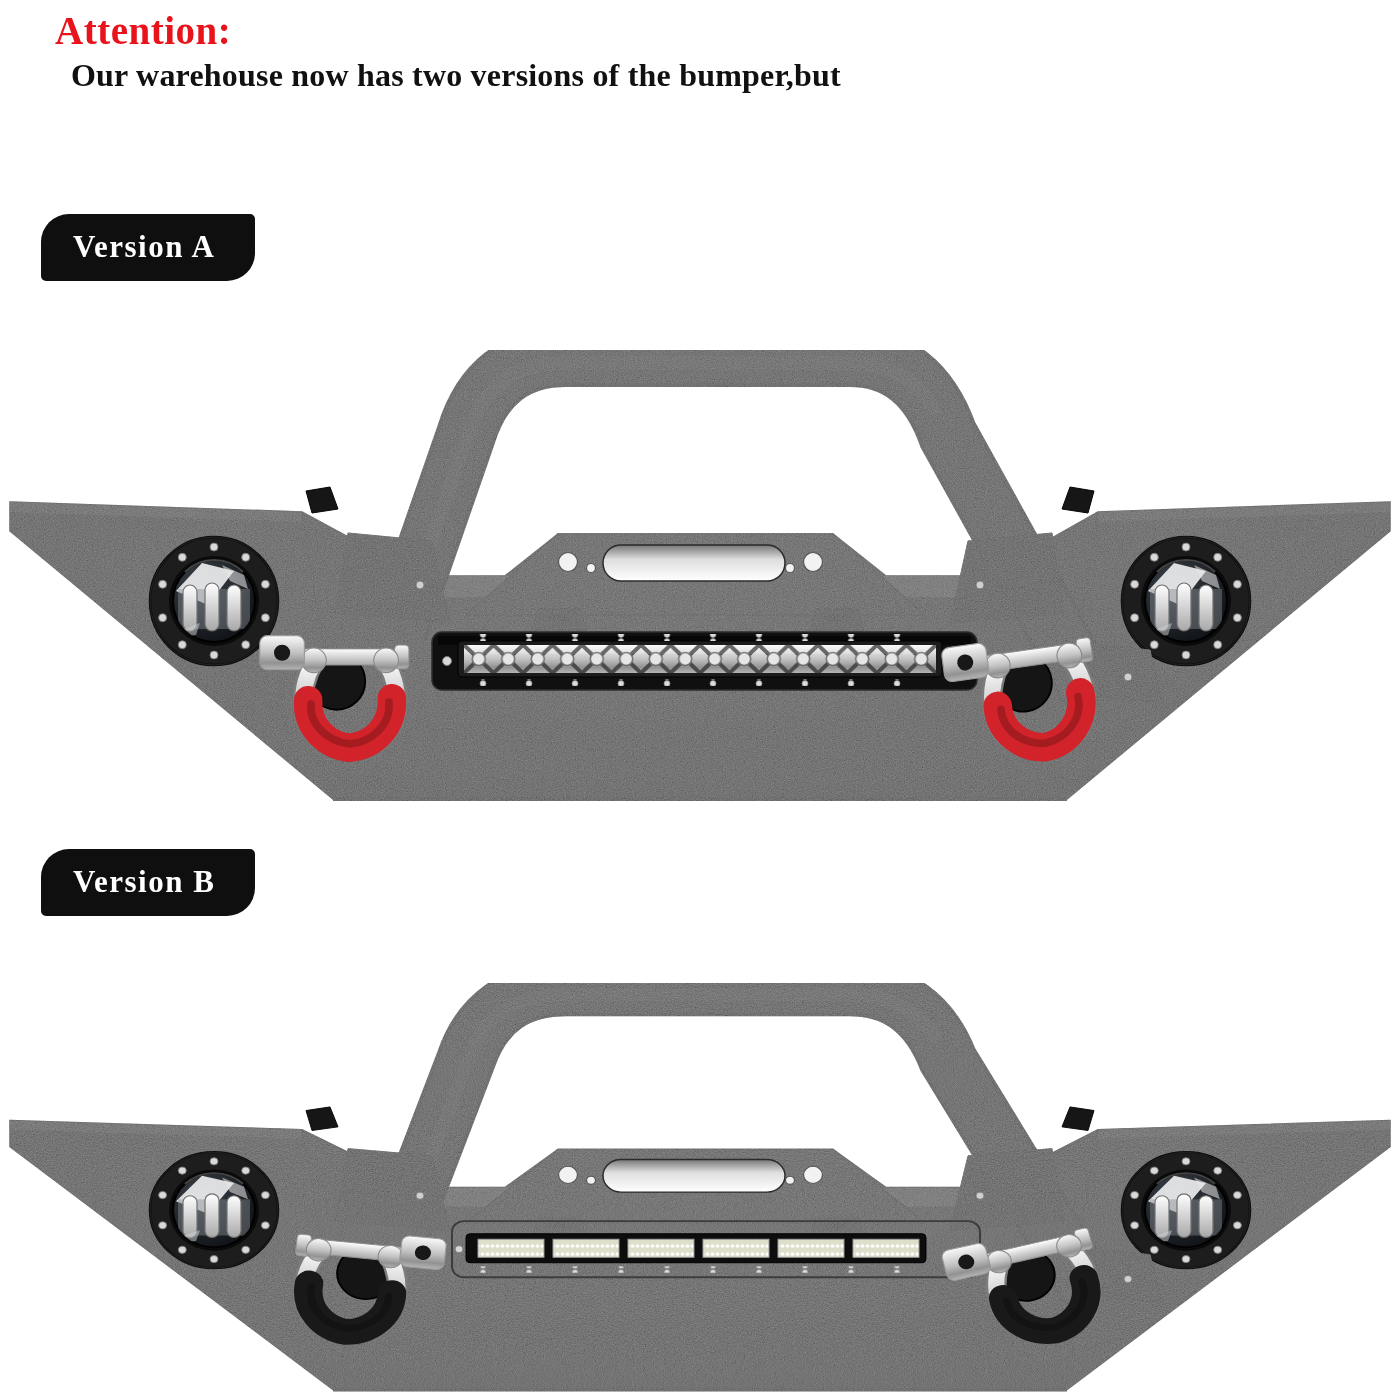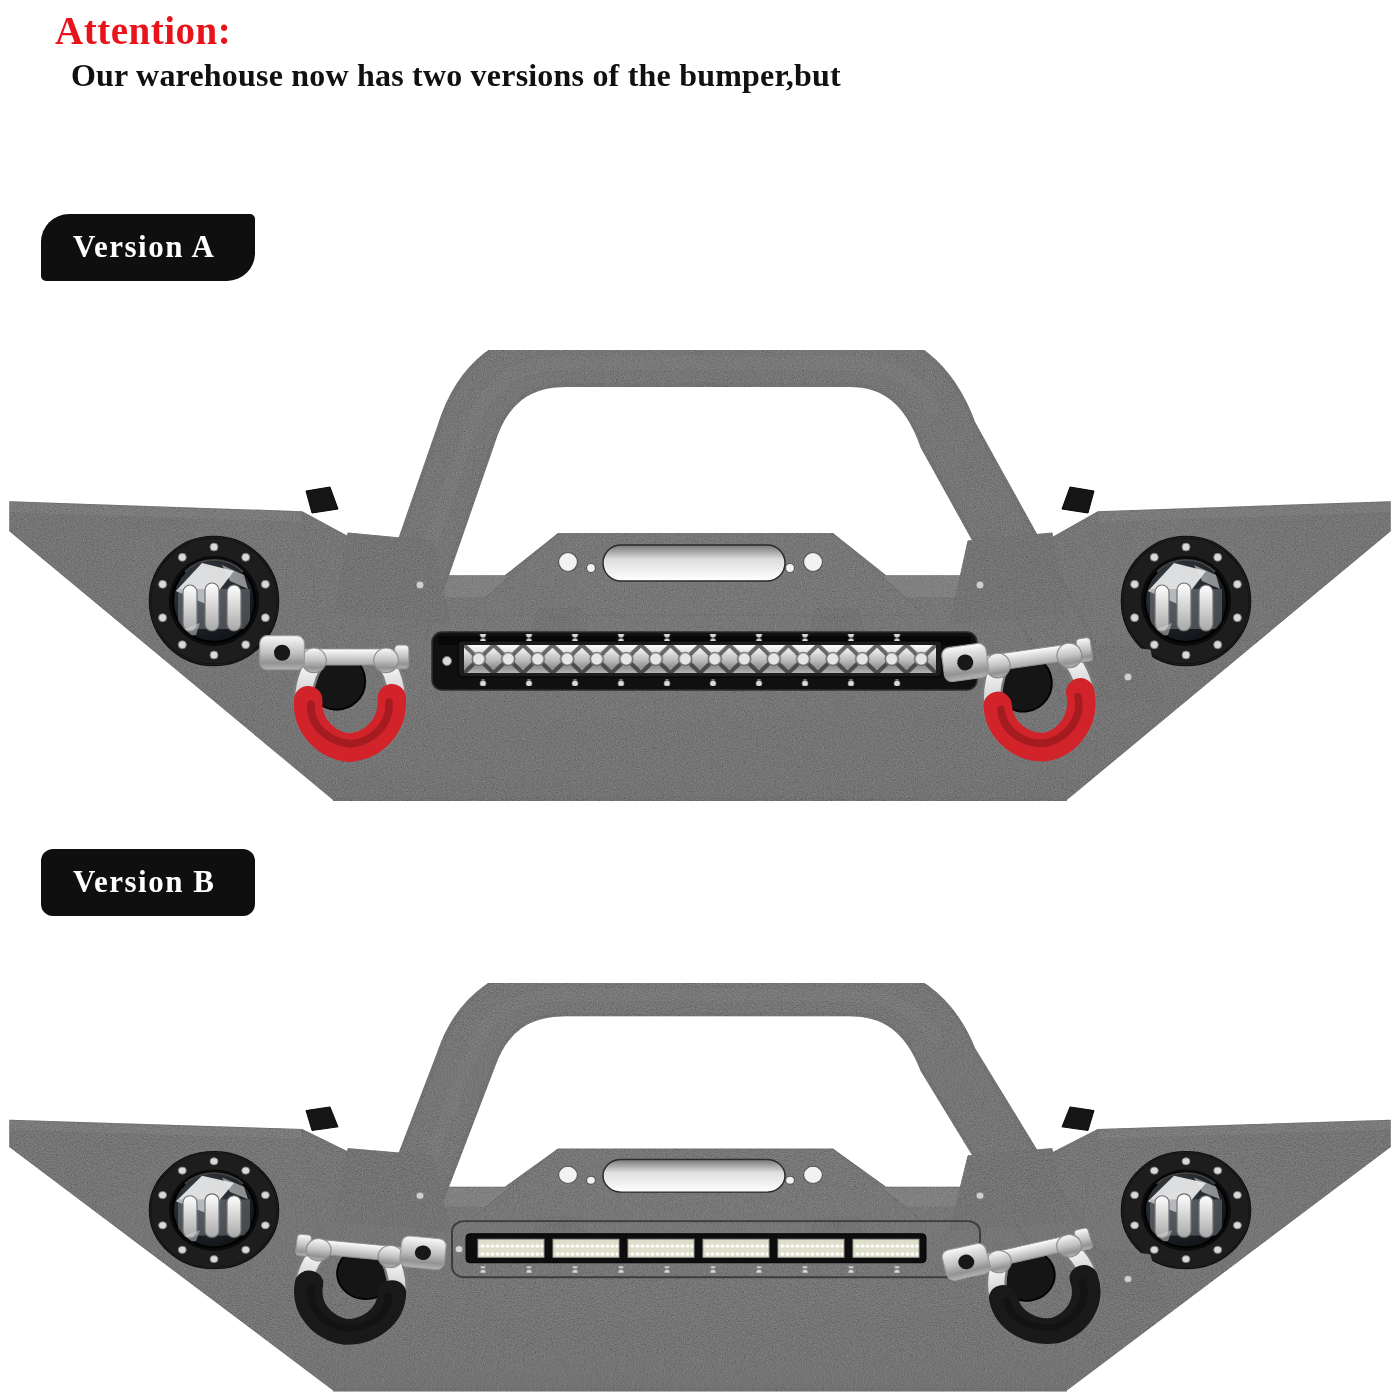--- a/index.html
+++ b/index.html
@@ -24,21 +24,21 @@
   }
   .badge{
     position:absolute; left:41px; height:67px;
     display:flex; align-items:center;
     padding:0 40px 2px 32px;
     background:var(--badge_bg); color:var(--badge_text);
     font-size:31px; font-weight:700; letter-spacing:1.5px;
     border-radius:28px 5px 28px 5px;
   }
   .badge-a{top:214px;}
-  .badge-b{top:849px;border-radius:12px;}
+  .badge-b{top:849px;}
   .bumper{position:absolute; left:0; width:1400px;}
   .bumper-a{top:295px; height:510px;}
   .bumper-b{top:933px; height:462px;}
   .bumper svg{display:block; width:100%; height:100%;}
   .defs-holder{position:absolute; width:0; height:0; overflow:hidden;}
 </style>
 </head>
 <body>
 
 <div class="page">

